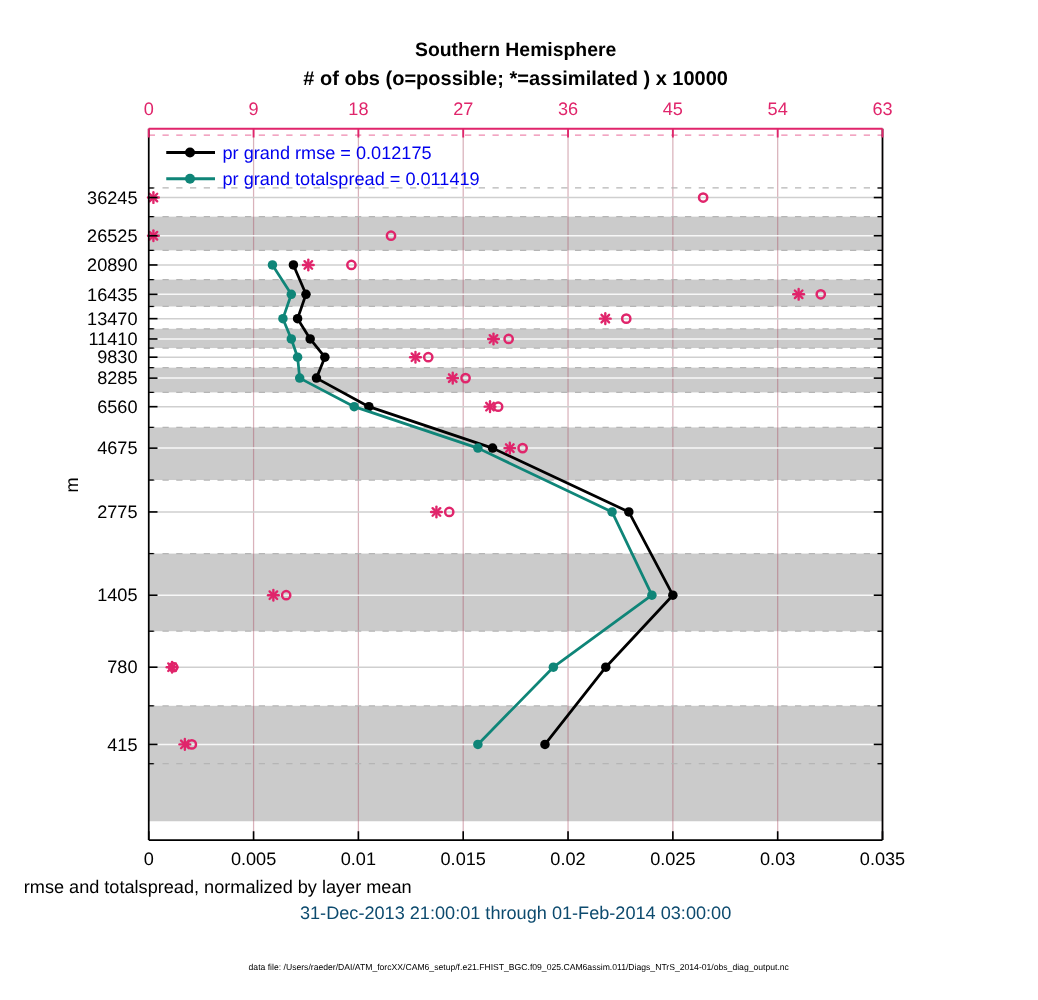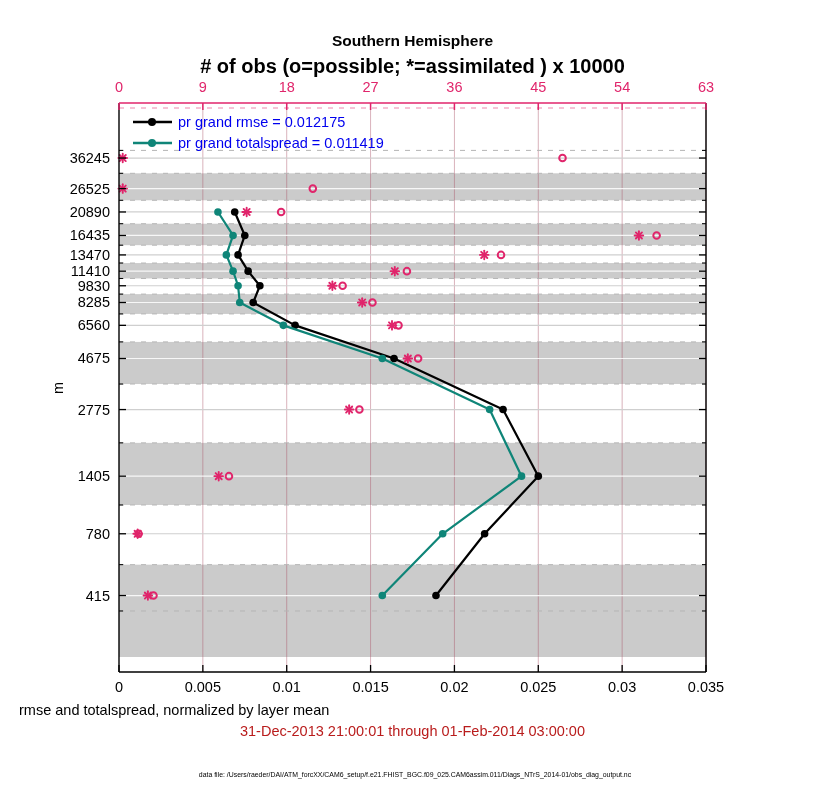--- a/index.html
+++ b/index.html
@@ -11,29 +11,29 @@
     overflow:hidden;
   }
   .ttl{
     position:absolute;left:0;width:825px;text-align:center;
     font-weight:bold;color:#000;
   }
   #title-line1{top:8px;font-size:15.5px;margin-top:24px;}
   #title-line2{top:30px;font-size:15.5px;}
   #obs-axis-label{
     position:absolute;left:0;top:55px;width:825px;text-align:center;
-    font-weight:bold;font-size:20px;
+    font-weight:bold;font-size:16px;
   }
   #ylabel{
     position:absolute;left:52px;top:380px;
     transform:rotate(-90deg);transform-origin:center;
     font-size:14.5px;color:#000;
   }
   #xlabel-line1{position:absolute;left:0;top:702px;width:825px;font-size:14.5px;color:#000000;padding-left:19px;}
-  #xlabel-line2{position:absolute;left:0;top:723px;width:825px;text-align:center;font-size:14.5px;color:#b91c1c;}
+  #xlabel-line2{position:absolute;left:0;top:723px;width:825px;text-align:center;font-size:14.5px;color:#0c4a6e;}
   #footer-text{
     position:absolute;left:0;top:771px;width:830px;text-align:center;
     font-size:6.9px;color:#000;white-space:nowrap;
   }
   svg{position:absolute;left:0;top:0;}
 </style>
 </head>
 <body>
 
 <div id="figure">

